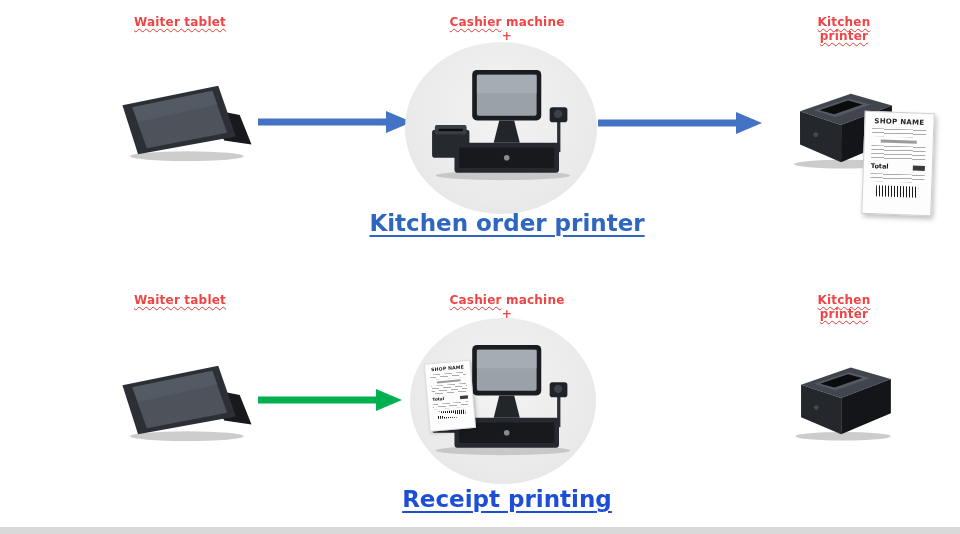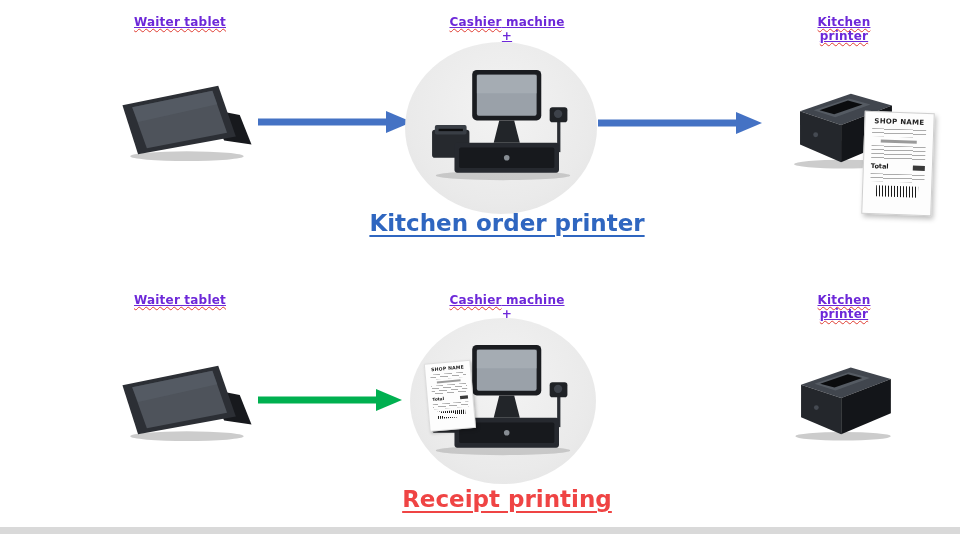--- a/index.html
+++ b/index.html
@@ -3,32 +3,32 @@
 <meta charset="utf-8">
 <style>
   html,body { margin:0; padding:0; background:#fff; }
   .canvas {
     position:relative; width:960px; height:534px; background:#ffffff;
     overflow:hidden; font-family:"DejaVu Sans","Liberation Sans",sans-serif;
   }
   
   .node-label {
     position:absolute; text-align:center; font-weight:bold;
-    font-size:12px; line-height:14px; color:#6d28d9; letter-spacing:.2px;text-decoration:underline;
+    font-size:12px; line-height:14px; color:#ef4444; letter-spacing:.2px;
   }
   .wavy {
     text-decoration-line:underline; text-decoration-style:wavy;
     text-decoration-color:#e03c31; text-decoration-thickness:1px;
     text-underline-offset:2px;
   }
   
   .flow-title { position:absolute; text-align:center; font-weight:bold; font-size:23px; }
   .flow-title span { text-decoration:underline; text-decoration-thickness:2px; text-underline-offset:4px; }
   .title-blue  { color:#2f66c0; }
-  .title-green { color:#ef4444; }
+  .title-green { color:#1d4ed8; }
   
   .circle {
     position:absolute; border-radius:50%;
     background:radial-gradient(circle at 50% 40%, #f3f3f3 0%, #eaeaea 65%, #e2e2e2 100%);
   }
   .device { position:absolute; }
   .arrow  { position:absolute; }
   
   .receipt {
     position:absolute; width:70px; height:103px; box-sizing:border-box;

